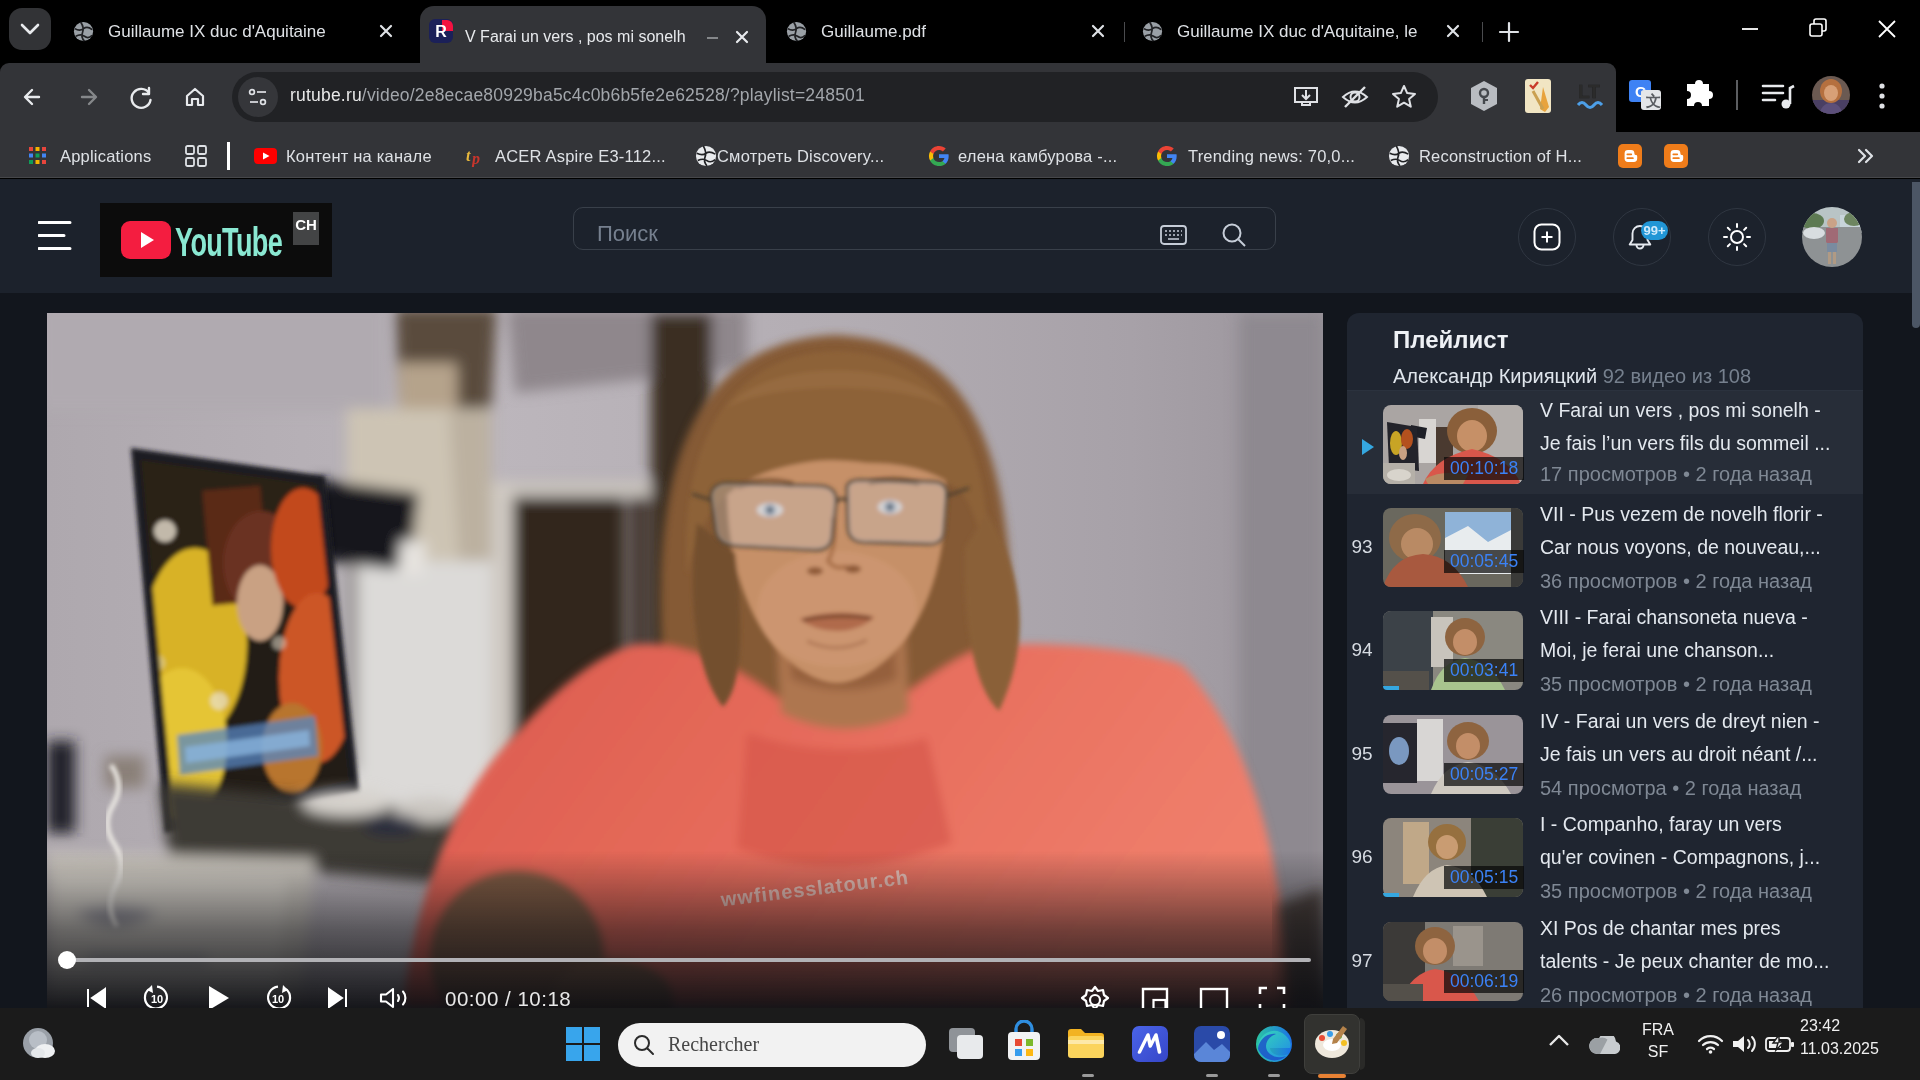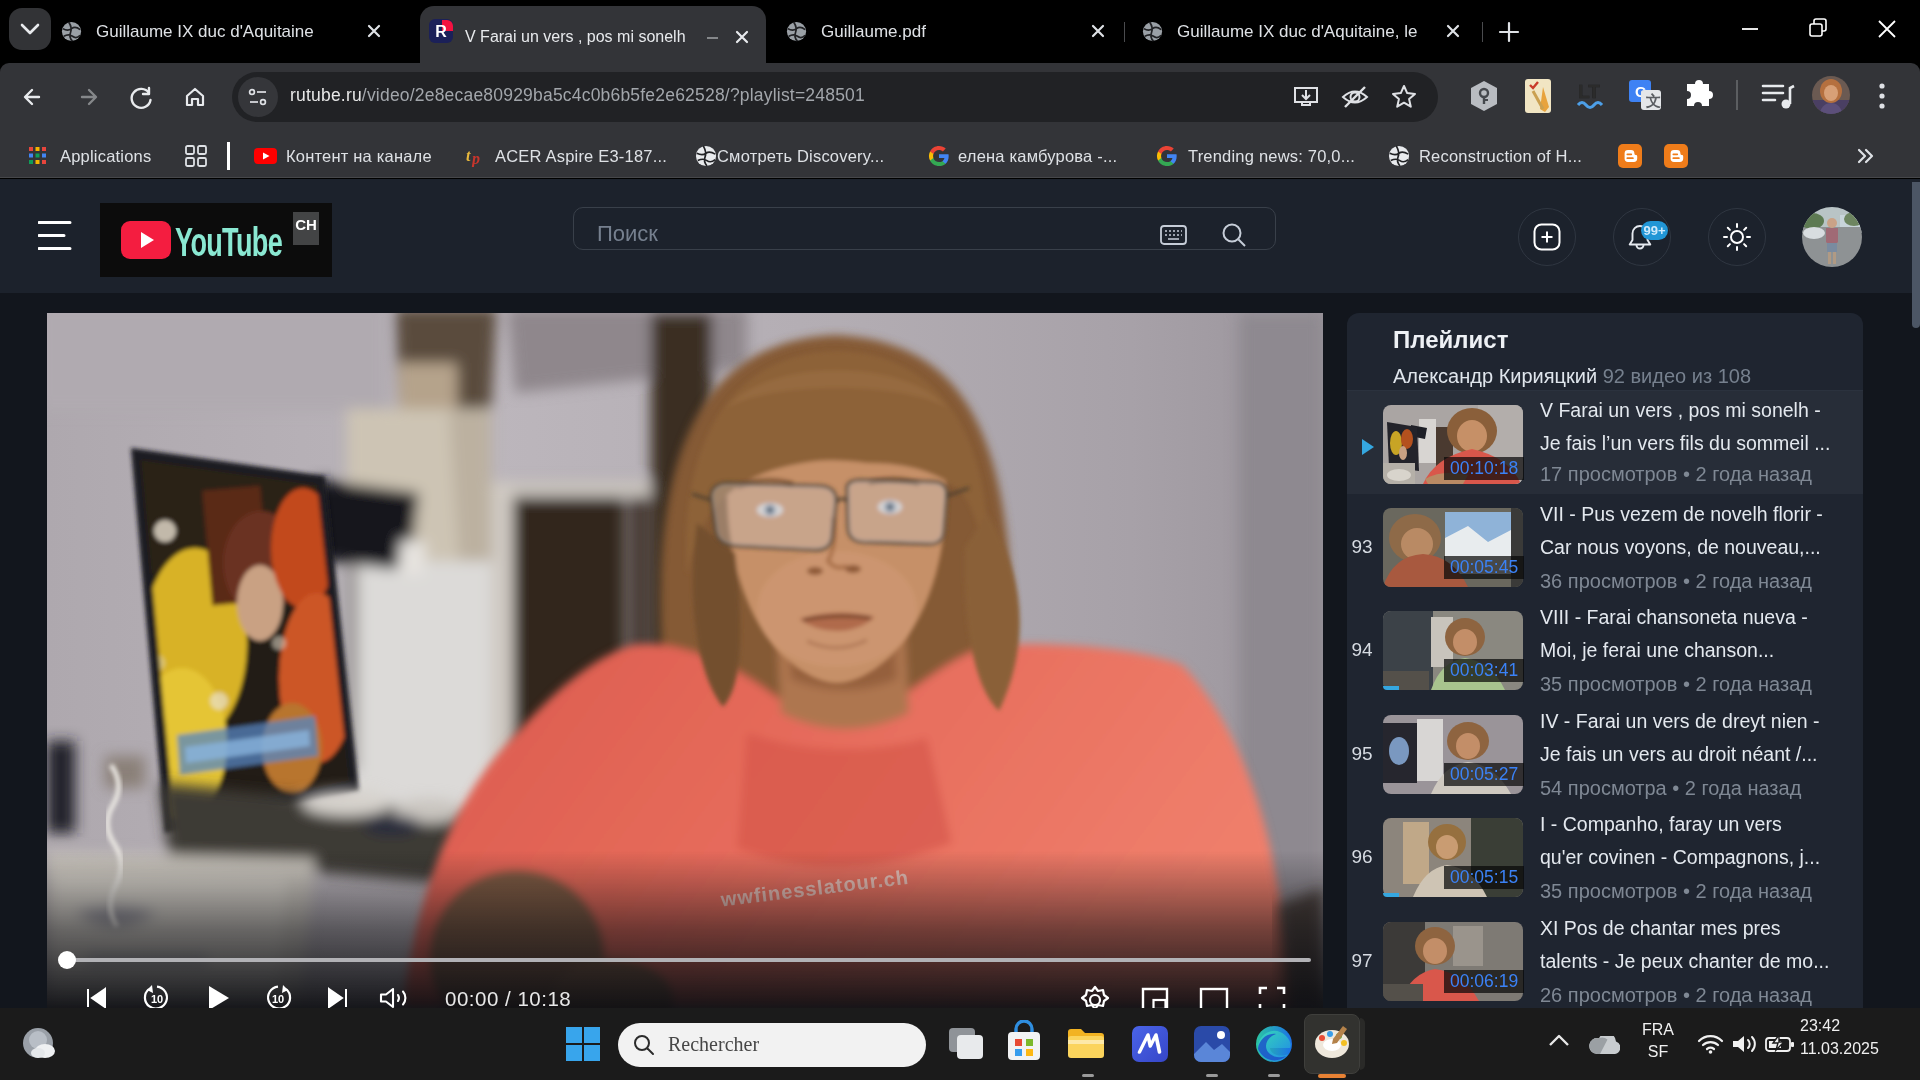--- a/index.html
+++ b/index.html
@@ -12,21 +12,21 @@
   .tsearch { position:absolute; left:9px; top:8px; width:42px; height:42px; border-radius:13px; background:#323336; }
   .tab { position:absolute; top:0; height:58px; color:#dee1e5; font-size:17px; }
   .tabicon { position:absolute; top:20px; width:23px; height:23px; }
   .tabtitle { position:absolute; top:22px; white-space:nowrap; overflow:hidden; }
   .tabx { position:absolute; top:22px; width:18px; height:18px; color:#dee1e5; }
   .activetab { position:absolute; left:420px; top:6px; width:346px; height:57px; background:#333438; border-radius:14px 14px 0 0; }
   .tabsep { position:absolute; top:22px; width:1px; height:20px; background:#4a4b4e; }
   .winctl { position:absolute; top:0; height:58px; }
 
   
-  #toolbar { position:absolute; left:0; top:63px; width:1920px; height:69px; background:#333438; border-radius:9px 9px 0 0; }
+  #toolbar { position:absolute; left:0; top:63px; width:1616px; height:69px; background:#333438; border-radius:9px 9px 0 0; }
   .tbicon { position:absolute; top:14px; width:40px; height:40px; }
   #omnibox { position:absolute; left:232px; top:9px; width:1206px; height:50px; border-radius:25px; background:#212225; }
   .urlmain { color:#e8e8e8; } .urldim { color:#a2a6ab; }
 
   
   #bookmarks { position:absolute; left:0; top:132px; width:1920px; height:46px; background:#333438; color:#dee1e5; font-size:16.5px; letter-spacing:0.2px; border-bottom:1px solid #46474a; }
   .bm { position:absolute; top:12px; height:24px; line-height:24px; white-space:nowrap; }
 
   
   #page { position:absolute; left:0; top:179px; width:1920px; height:829px; background:#12161d; }
@@ -57,21 +57,21 @@
 <body>
 <div id="stage">
 
   <div id="tabstrip">
     <div class="tsearch">
       <svg class="abs" style="left:10px;top:13px" width="22" height="16" viewBox="0 0 22 16">
           <path d="M3 4 L11 12 L19 4" stroke="#e8eaed" stroke-width="2.6" fill="none" stroke-linecap="round" stroke-linejoin="round"></path>
         </svg>
     </div>
 
-    <div class="tab" style="left:48px;width:350px;">
+    <div class="tab" style="left:60px;width:350px;">
       <svg class="tabicon" style="left:12px" viewBox="0 0 24 24">
           <circle cx="12" cy="12" r="10" fill="#9aa0a6"></circle>
           <path d="M3 9 Q8 12 12 9 T21 10 M4 17 Q9 14 13 17 T21 16 M9 2 Q13 8 11 13 T13 22" stroke="#202124" stroke-width="1.8" fill="none"></path>
         </svg>
       <div class="tabtitle" style="left:48px;max-width:260px;">Guillaume IX duc d'Aquitaine</div>
       <svg class="tabx" style="left:317px" viewBox="0 0 18 18">
           <path d="M4 4 L14 14 M14 4 L4 14" stroke="#dee1e5" stroke-width="2.2" stroke-linecap="round"></path>
         </svg>
     </div>
 
@@ -241,21 +241,21 @@
     <div class="abs" style="left:227px;top:10px;width:3px;height:28px;background:#fff"></div>
     <svg class="abs" style="left:254px;top:16px" width="23" height="16" viewBox="0 0 23 16">
         <rect width="23" height="16" rx="4" fill="#f00"></rect>
         <path d="M9 4.5 L15.5 8 L9 11.5 z" fill="#fff"></path>
       </svg>
     <div class="bm" style="left:286px">Контент на канале</div>
     <svg class="abs" style="left:466px;top:13px" width="20" height="22" viewBox="0 0 20 22">
         <text x="0" y="16" font-size="16" font-weight="bold" font-style="italic" fill="#e8b93d" font-family="Liberation Serif">t</text>
         <text x="6" y="19" font-size="16" font-weight="bold" font-style="italic" fill="#c8352c" font-family="Liberation Serif">p</text>
       </svg>
-    <div class="bm" style="left:495px">ACER Aspire E3-187...</div>
+    <div class="bm" style="left:495px">ACER Aspire E3-112...</div>
     <svg class="abs" style="left:695px;top:13px" width="22" height="22" viewBox="0 0 24 24">
         <circle cx="12" cy="12" r="11" fill="#e8eaed"></circle>
         <path d="M2 9 Q8 12 12 9 T22 10 M3 17 Q9 14 13 17 T22 16 M9 1 Q13 8 11 13 T13 23" stroke="#202124" stroke-width="1.8" fill="none"></path>
       </svg>
     <div class="bm" style="left:717px">Смотреть Discovery...</div>
     <svg class="abs" style="left:928px;top:13px" width="22" height="22" viewBox="0 0 48 48">
         <path fill="#4285F4" d="M45.1 24.5c0-1.6-.1-3.1-.4-4.5H24v8.5h11.8c-.5 2.8-2.1 5.1-4.4 6.7v5.5h7.1c4.2-3.8 6.6-9.5 6.6-16.2z"></path>
         <path fill="#34A853" d="M24 46c5.9 0 10.9-2 14.5-5.3l-7.1-5.5c-2 1.3-4.5 2.1-7.4 2.1-5.7 0-10.5-3.8-12.2-9h-7.3v5.7C8.1 41.2 15.4 46 24 46z"></path>
         <path fill="#FBBC05" d="M11.8 28.3c-.4-1.3-.7-2.8-.7-4.3s.2-3 .7-4.3v-5.7H4.5C3 17 2 20.4 2 24s1 7 2.5 10l7.3-5.7z"></path>
         <path fill="#EA4335" d="M24 10.7c3.2 0 6.1 1.1 8.4 3.3l6.3-6.3C34.9 4.2 29.9 2 24 2 15.4 2 8.1 6.8 4.5 14l7.3 5.7c1.7-5.2 6.5-9 12.2-9z"></path>
@@ -571,21 +571,21 @@
             <rect x="62" y="4" width="66" height="62" fill="#8fb3d8"></rect>
             <path d="M62 30 L85 18 L105 34 L128 22 V66 H62 Z" fill="#e8ecee"></path>
             <rect x="128" y="0" width="12" height="79" fill="#3a3a38"></rect>
             <ellipse cx="32" cy="30" rx="26" ry="24" fill="#8e6a48"></ellipse>
             <ellipse cx="34" cy="36" rx="16" ry="16" fill="#b98a64"></ellipse>
             <path d="M0 79 Q10 48 40 46 Q70 48 85 79 Z" fill="#a8593f"></path>
           </svg>
         </div>
         <div class="pltitle">VII - Pus vezem de novelh florir -<br>Car nous voyons, de nouveau,...</div>
         <div class="plmeta" style="top:75px;">36 просмотров • 2 года назад</div>
-        <div class="pldur" style="left:97px;top:61px;">00:05:45</div>
+        <div class="pldur" style="left:97px;top:55px;">00:05:45</div>
       </div>
 
       <div class="plrow" style="top:285px;">
         <div class="plnum" style="top:41px;">94</div>
         <div class="plthumb">
           <svg width="140" height="79" viewBox="0 0 140 79">
             <rect width="140" height="79" fill="#8a8880"></rect>
             <rect x="0" y="0" width="50" height="79" fill="#3c4248"></rect>
             <rect x="48" y="6" width="22" height="50" fill="#c8c4bc"></rect>
             <ellipse cx="82" cy="26" rx="20" ry="19" fill="#8e6440"></ellipse>

